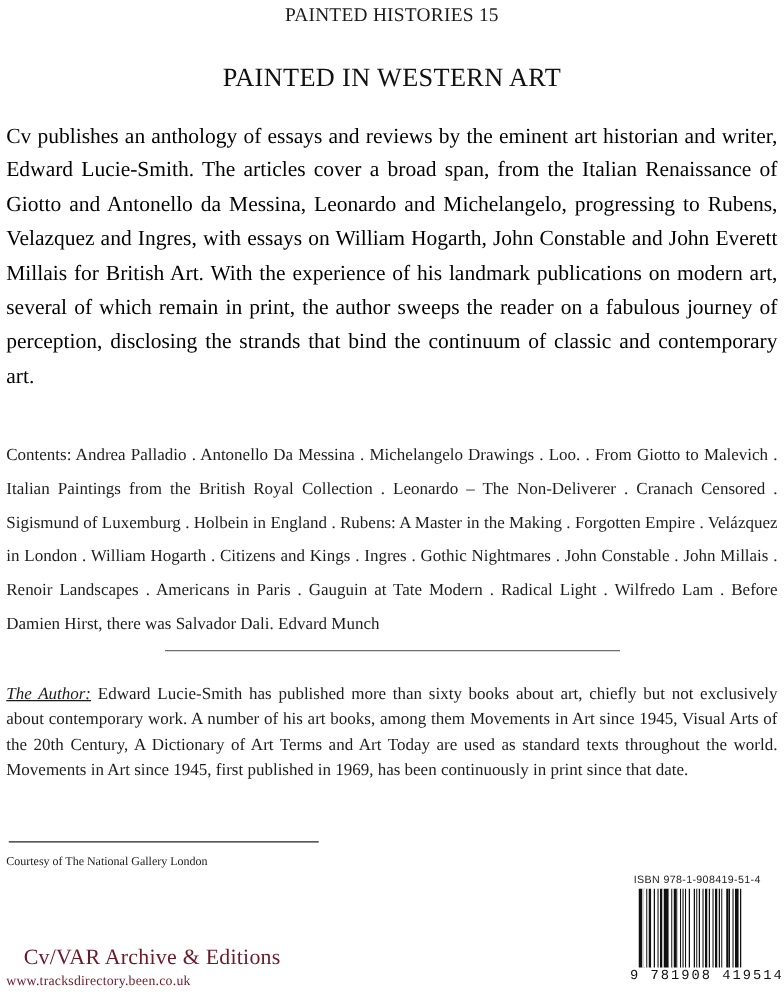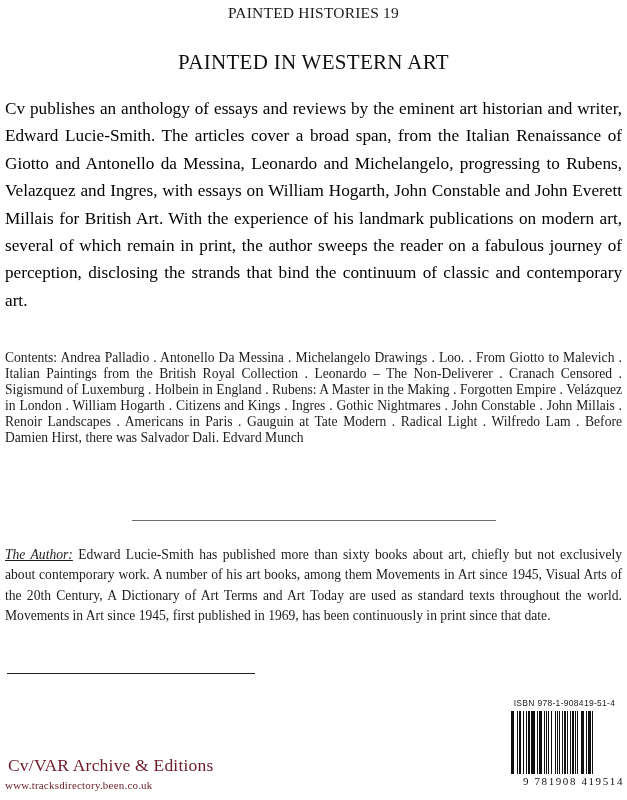--- a/index.html
+++ b/index.html
@@ -1,52 +1,53 @@
 <!DOCTYPE html>
 <html><head>
 <meta charset="utf-8">
 <style>
   html, body { margin: 0; padding: 0; background: #ffffff; }
   body { width: 627px; height: 800px; position: relative; overflow: hidden; color: #111; font-family: "Liberation Serif", "DejaVu Serif", serif; }
   .series { position: absolute; top: 4px; left: 0; width: 627px; text-align: center; font-size: 15.5px; letter-spacing: 0.2px; color: #1a1a1a; }
   .title { position: absolute; top: 50px; left: 0; width: 627px; text-align: center; font-size: 21px; letter-spacing: 0.3px; color: #111; }
   .blurb { position: absolute; top: 95px; left: 5px; width: 617px; font-size: 17.2px; line-height: 27.4px; text-align: justify; color: #000000; }
-  .contents { position: absolute; top: 350px; left: 5px; width: 617px; font-size: 13.6px; line-height: 16px; text-align: justify; color: #1c1c1c; }
+  .contents { position: absolute; top: 350px; left: 5px; width: 617px; font-size: 13.6px; line-height: 27px; text-align: justify; color: #1c1c1c; }
   .divider-mid { position: absolute; top: 520px; left: 132px; width: 364px; height: 0; border-top: 1.5px solid #6d6d6d; }
   .author { position: absolute; top: 545px; left: 5px; width: 617px; font-size: 13.6px; line-height: 20.4px; text-align: justify; color: #1c1c1c; }
   .author em { font-style: italic; text-decoration: underline; }
   .divider-low { position: absolute; top: 673px; left: 7px; width: 248px; height: 0; border-top: 1.5px solid #222; }
   .credits { position: absolute; top: 683px; left: 5px; width: 300px; font-size: 9.6px; line-height: 13.4px; color: #222; }
-  .publisher { position: absolute; top: 755px; left: 8px; font-size: 17.5px; color: #6b1a2a; letter-spacing: 0.2px; }
+  .publisher { position: absolute; top: 755px; left: 19px; font-size: 17.5px; color: #6b1a2a; letter-spacing: 0.2px; }
   .website { position: absolute; top: 779px; left: 5px; font-size: 11px; color: #6b1a2a; letter-spacing: 0.2px; }
-  .isbn-label { position: absolute; top: 698px; left: 507px; width: 115px; text-align: center; font-family: "Liberation Sans", "DejaVu Sans", sans-serif; font-size: 8.5px; color: #222; letter-spacing: 0.3px; }
+  .isbn-label { position: absolute; top: 698px; left: 507px; width: 115px; font-family: "Liberation Sans", "DejaVu Sans", sans-serif; font-size: 8.5px; color: #222; letter-spacing: 0.3px; }
   .barcode { position: absolute; top: 711px; left: 511px; width: 108px; height: 63px; display: flex; align-items: stretch; }
   .barcode span { display: block; height: 100%; }
-  .barcode-digits { position: absolute; top: 775px; left: 504px; width: 120px; font-family: Liberation Serif, serif; font-size: 11px; color: #111; letter-spacing: 1.6px; white-space: nowrap; text-align: right; }
+  .barcode-digits { position: absolute; top: 775px; left: 504px; width: 120px; font-family: Liberation Mono, monospace; font-size: 11px; color: #111; letter-spacing: 1.6px; white-space: nowrap; }
 </style>
 </head>
 <body>
 
-<div class="series">PAINTED HISTORIES 19</div>
+<div class="series">PAINTED HISTORIES 15</div>
 
 <div class="title">PAINTED IN WESTERN ART</div>
 
 <div class="blurb">Cv publishes an anthology of essays and reviews by the eminent art historian and writer, Edward Lucie-Smith. The articles cover a broad span, from the Italian Renaissance of Giotto and Antonello da Messina, Leonardo and Michelangelo, progressing to Rubens, Velazquez and Ingres, with essays on William Hogarth, John Constable and John Everett Millais for British Art. With the experience of his landmark publications on modern art, several of which remain in print, the author sweeps the reader on a fabulous journey of perception, disclosing the strands that bind the continuum of classic and contemporary art.</div>
 
 <div class="contents">Contents: Andrea Palladio . Antonello Da Messina . Michelangelo Drawings . Loo. . From Giotto to Malevich . Italian Paintings from the British Royal Collection . Leonardo – The Non-Deliverer . Cranach Censored . Sigismund of Luxemburg . Holbein in England . Rubens: A Master in the Making . Forgotten Empire . Velázquez in London . William Hogarth . Citizens and Kings . Ingres . Gothic Nightmares . John Constable . John Millais . Renoir Landscapes . Americans in Paris . Gauguin at Tate Modern . Radical Light . Wilfredo Lam . Before Damien Hirst, there was Salvador Dali. Edvard Munch</div>
 
 <div class="divider-mid"></div>
 
 <div class="author">
   <em>The Author:</em><span> Edward Lucie-Smith has published more than sixty books about art, chiefly but not exclusively about contemporary work. A number of his art books, among them Movements in Art since 1945, Visual Arts of the 20th Century, A Dictionary of Art Terms and Art Today are used as standard texts throughout the world. Movements in Art since 1945, first published in 1969, has been continuously in print since that date.</span>
 </div>
 
 <div class="divider-low"></div>
 
 <div class="credits">
+  <div>Courtesy of The National Gallery London</div>
 </div>
 
 <div class="publisher">Cv/VAR Archive &amp; Editions</div>
 <div class="website">www.tracksdirectory.been.co.uk</div>
 
 <div class="isbn-label">ISBN 978-1-908419-51-4</div>
 <div class="barcode" id="barcode">
     <span style="width: 2.7px; background: rgb(17, 17, 17);"></span>
     <span style="width: 0.9px; background: rgb(255, 255, 255);"></span>
     <span style="width: 0.9px; background: rgb(17, 17, 17);"></span>

